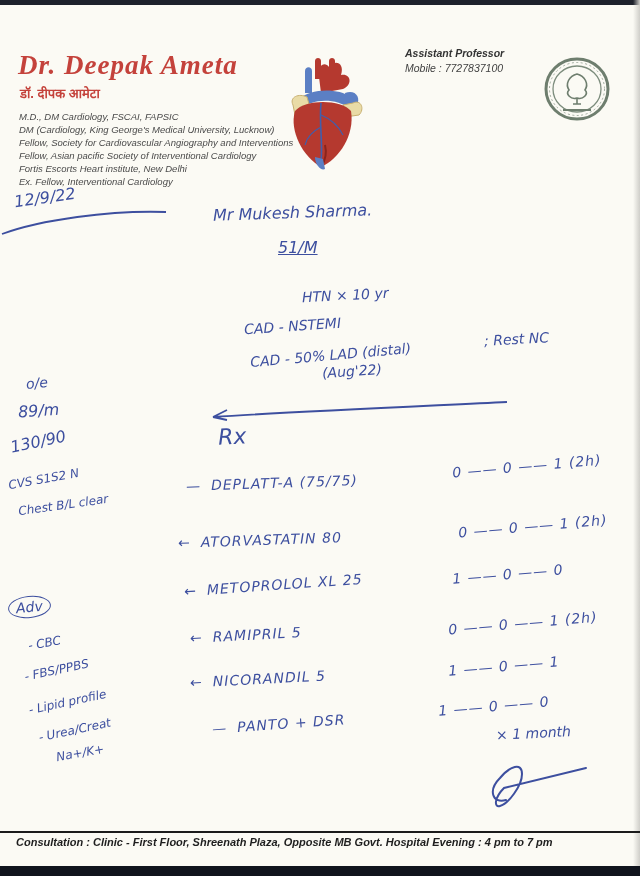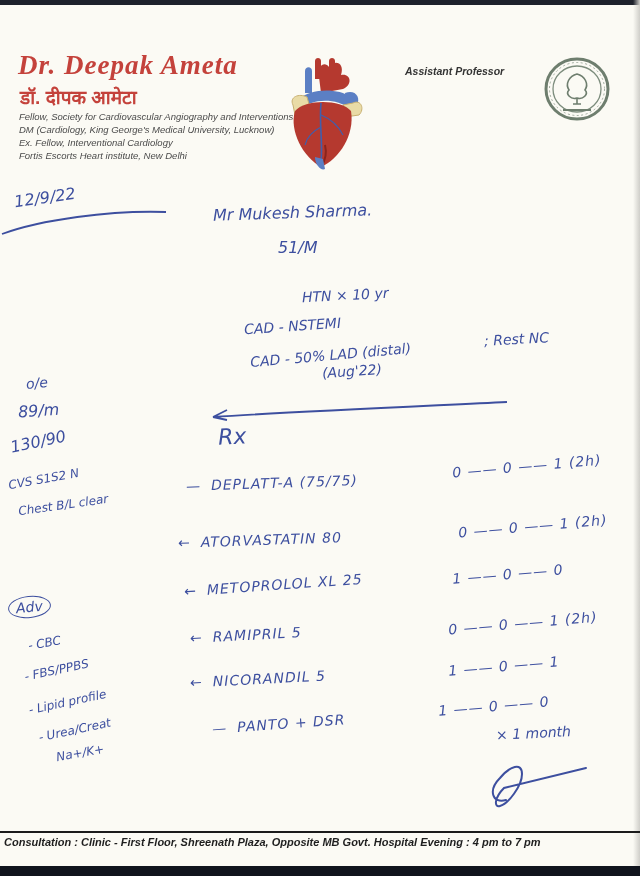--- a/index.html
+++ b/index.html
@@ -9,21 +9,21 @@
     font-family:"Liberation Sans",sans-serif;
   }
   .scan-edge-top{position:absolute;left:0;top:0;width:640px;height:5px;background:#1d212b;}
   .scan-edge-bottom{position:absolute;left:0;bottom:0;width:640px;height:10px;background:#10141d;}
   .scan-edge-right{position:absolute;right:0;top:0;width:7px;height:876px;background:linear-gradient(to left,#cfcec9,rgba(207,206,201,0));}
   .abs{position:absolute;}
 
   
   .doc-name{font-family:"Liberation Serif",serif;font-style:italic;font-weight:bold;
     font-size:27px;color:#c4423b;letter-spacing:1px;}
-  .doc-name-hi{font-weight:bold;font-size:19px;color:#c4423b;}
+  .doc-name-hi{font-weight:bold;font-size:13px;color:#c4423b;}
   .creds{font-style:italic;font-size:9.5px;color:#4b4b4b;line-height:13px;white-space:nowrap;}
   .right-block{font-style:italic;font-size:10.5px;color:#3f3f3f;line-height:14.5px;}
   .right-title{font-weight:bold;color:#333;}
 
   
   .hw{font-family:"DejaVu Sans",sans-serif;font-style:italic;color:#3d4f9f;white-space:nowrap;}
   .hw-sm{font-size:12px;}
   .hw-md{font-size:14px;}
   .hw-lg{font-size:16px;}
   .rot-2{transform:rotate(-2deg);}
@@ -46,24 +46,26 @@
 </head>
 <body>
 
 <div class="page">
   <div class="scan-edge-top"></div>
   <div class="scan-edge-right"></div>
 
   <div class="abs doc-name" style="left:18px;top:50px;">Dr. Deepak Ameta</div>
   <div class="abs doc-name-hi" style="left:20px;top:84px;">डॉ. दीपक आमेटा</div>
   <div class="abs creds" style="left:19px;top:110px;">
+    <div>M.D., DM Cardiology, FSCAI, FAPSIC</div>
+    <div>DM (Cardiology, King George's Medical University, Lucknow)</div>
     <div>Fellow, Society for Cardiovascular Angiography and Interventions</div>
-    <div>DM (Cardiology, King George's Medical University, Lucknow)</div>
+    <div>Fellow, Asian pacific Society of Interventional Cardiology</div>
+    <div>Fortis Escorts Heart institute, New Delhi</div>
     <div>Ex. Fellow, Interventional Cardiology</div>
-    <div>Fortis Escorts Heart institute, New Delhi</div>
   </div>
 
   <svg class="abs" style="left:281px;top:53px;" width="84" height="118" viewBox="0 0 84 118">
 
     <path d="M38 24 C36 12 44 8 48 14 C54 6 64 10 60 22 C70 20 72 32 62 36 L40 40 Z" fill="#b5392f"></path>
     <path d="M34 26 L34 8 C34 4 40 4 40 8 L40 26 Z" fill="#b5392f"></path>
     <path d="M48 22 L48 8 C48 4 54 4 54 8 L54 22 Z" fill="#b5392f"></path>
 
     <path d="M24 40 L24 18 C24 13 31 13 31 18 L31 40 Z" fill="#5b7fc4"></path>
     <path d="M18 46 C28 36 56 34 70 44 L70 56 C54 44 30 46 20 56 Z" fill="#5b7fc4"></path>
@@ -75,40 +77,41 @@
     <path d="M14 58 C8 78 22 104 40 114 C58 106 74 82 70 58 C60 46 24 46 14 58 Z" fill="#b5392f"></path>
     <path d="M40 114 C44 108 46 100 44 92" stroke="#8a241d" stroke-width="2" fill="none"></path>
 
     <path d="M40 50 C38 70 42 90 40 108" stroke="#3f5fae" stroke-width="1.6" fill="none"></path>
     <path d="M40 62 C50 66 58 74 62 82" stroke="#3f5fae" stroke-width="1.2" fill="none"></path>
     <path d="M40 74 C32 78 26 84 24 92" stroke="#3f5fae" stroke-width="1.2" fill="none"></path>
 
     <path d="M34 104 C34 112 40 118 44 116 L42 106 Z" fill="#5b7fc4"></path>
   </svg>
 
-  <div class="abs right-block" style="left:405px;top:64px;">
+  <div class="abs right-block" style="left:405px;top:46px;">
     <div class="right-title">Assistant Professor</div>
+    <div>Mobile : 7727837100</div>
   </div>
 
   <svg class="abs" style="left:543px;top:56px;" width="68" height="66" viewBox="0 0 68 66">
     <ellipse cx="34" cy="33" rx="31" ry="30" fill="none" stroke="#6e7e6e" stroke-width="3"></ellipse>
     <ellipse cx="34" cy="33" rx="24" ry="23" fill="none" stroke="#7d8d7d" stroke-width="1.3"></ellipse>
     <ellipse cx="34" cy="33" rx="27.5" ry="26.5" fill="none" stroke="#8a988a" stroke-width="0.8" stroke-dasharray="2 2.5"></ellipse>
     <path d="M34 18 C26 20 22 28 26 34 C22 38 28 44 34 42 C40 44 46 38 42 34 C46 28 42 20 34 18 Z" fill="none" stroke="#6e7e6e" stroke-width="1.6"></path>
     <path d="M34 42 L34 48 M30 48 L38 48" stroke="#6e7e6e" stroke-width="1.6"></path>
     <path d="M20 54 L48 54" stroke="#6e7e6e" stroke-width="2"></path>
   </svg>
 
   <div class="abs hw hw-lg rot-8" style="left:14px;top:188px;">12/9/22</div>
   <svg class="abs" style="left:0;top:198px;" width="170" height="40" viewBox="0 0 170 40">
     <path d="M2 36 C40 22 110 12 166 14" stroke="#3d4f9f" stroke-width="1.8" fill="none"></path>
   </svg>
 
   <div class="abs hw hw-lg rot-2" style="left:213px;top:203px;">Mr Mukesh Sharma.</div>
-  <div class="abs hw hw-lg" style="left:278px;top:238px;">51/M</div>
+  <div class="abs hw hw-lg" style="left:278px;top:238px;text-decoration:underline;">51/M</div>
 
   <div class="abs hw hw-md rot-3" style="left:302px;top:287px;">HTN × 10 yr</div>
   <div class="abs hw hw-md rot-4" style="left:244px;top:318px;">CAD - NSTEMI</div>
   <div class="abs hw hw-md rot-5" style="left:250px;top:347px;">CAD - 50% LAD (distal)</div>
   <div class="abs hw hw-md rot-3" style="left:484px;top:331px;">; Rest NC</div>
   <div class="abs hw hw-md rot-4" style="left:322px;top:363px;">(Aug'22)</div>
 
   <div class="abs hw hw-md rot-6" style="left:26px;top:375px;">o/e</div>
   <div class="abs hw hw-lg rot-4" style="left:18px;top:401px;">89/m</div>
   <div class="abs hw hw-lg rot-12" style="left:10px;top:432px;">130/90</div>
@@ -159,15 +162,15 @@
   <div class="abs hw hw-sm rot-12" style="left:24px;top:663px;">- FBS/PPBS</div>
   <div class="abs hw hw-sm rot-12" style="left:28px;top:695px;">- Lipid profile</div>
   <div class="abs hw hw-sm rot-12" style="left:38px;top:723px;">- Urea/Creat</div>
   <div class="abs hw hw-sm rot-10" style="left:56px;top:746px;">Na+/K+</div>
 
   <svg class="abs" style="left:478px;top:752px;" width="120" height="62" viewBox="0 0 120 62">
     <path d="M28 48 C14 52 10 38 22 26 C32 14 44 10 44 22 C44 34 30 52 22 54 C16 56 16 46 26 36 L108 16" stroke="#3d4f9f" stroke-width="2" fill="none" stroke-linecap="round"></path>
   </svg>
 
   <div class="footer-rule"></div>
-  <div class="abs footer-line" style="left:4px;top:836px;">Consultation : Clinic - First Floor, Shreenath Plaza, Opposite MB Govt. Hospital  Evening : 4 pm to 7 pm</div>
+  <div class="abs footer-line" style="left:16px;top:836px;">Consultation : Clinic - First Floor, Shreenath Plaza, Opposite MB Govt. Hospital  Evening : 4 pm to 7 pm</div>
   <div class="scan-edge-bottom"></div>
 </div>
 
 </body></html>

